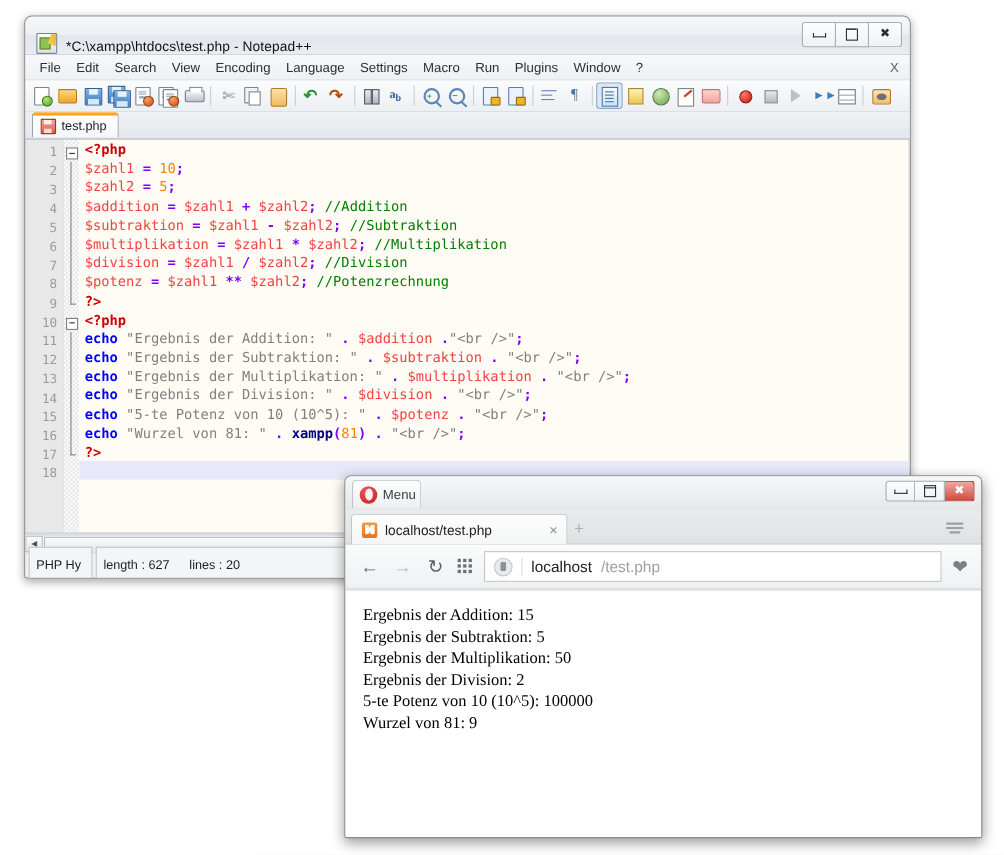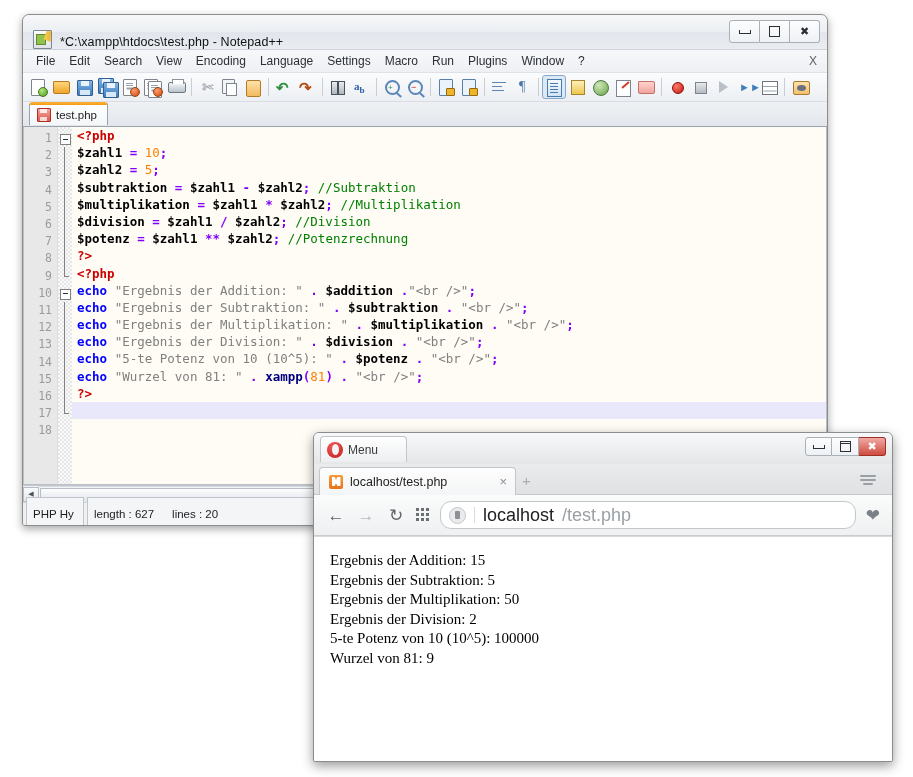--- a/index.html
+++ b/index.html
@@ -153,21 +153,21 @@
   .fline{position:absolute;left:6px;top:0;width:1px;height:17.2px;background:#808080;}
   .fend{position:absolute;left:6px;top:0;width:1px;height:9px;background:#808080;}
   .fend:after{content:"";position:absolute;left:0;top:8px;width:5px;height:1px;background:#808080;}
   .codearea{flex:1 1 auto;position:relative;background:#fffcf5;overflow:hidden;}
   .cline{
     height:17.2px;line-height:17.2px;font-family:"DejaVu Sans Mono",monospace;font-size:12.5px;
     white-space:pre;padding-left:5px;color:#000;
   }
   .cline.cur{background:#e8e8fa;}
   .kw{color:#cc0000;font-weight:bold;}
-  .var{color:#000000;font-weight:bold;}
+  .var{color:#ef4444;font-weight:normal;}
   .num{color:#ff8000;}
   .op{color:#8000ff;font-weight:bold;}
   .cmt{color:#008000;}
   .str{color:#808080;}
   .fn{color:#000080;font-weight:bold;}
   .echo{color:#0000ff;font-weight:bold;}
 
   
   .hsb{height:16px;flex:0 0 16px;background:#f0f0f0;border-top:1px solid #c4c9cf;display:flex;align-items:center;}
   .hsb-btn{width:16px;height:15px;background:linear-gradient(180deg,#fafbfc,#e3e7ec);border:1px solid #b7bdc4;
@@ -187,21 +187,21 @@
   .br{
     position:absolute;left:313px;top:432px;width:578px;height:328px;
     background:#f1f1f1;border:1px solid #8c8c8c;border-radius:6px 6px 2px 2px;
     box-shadow:0 4px 12px rgba(0,0,0,.4);display:flex;flex-direction:column;overflow:hidden;
   }
   .br-top{
     height:31px;flex:0 0 31px;position:relative;display:flex;align-items:flex-start;
     background:linear-gradient(180deg,#f7f8f9 0%,#ebedee 60%,#e4e6e8 100%);
   }
   .opera-menu{
-    margin-left:6px;margin-top:3px;height:25px;display:flex;align-items:center;gap:5px;padding:0 28px 0 6px;
+    margin-left:6px;margin-top:3px;height:25px;display:flex;align-items:center;gap:5px;padding:0 4px 0 6px;
     background:linear-gradient(180deg,#ffffff,#eceef0);border:1px solid #c2c6ca;border-bottom:none;
     border-radius:4px 4px 0 0;font-size:12px;color:#3c3c3c;
   }
   .opera-o{width:16px;height:16px;border-radius:50%;position:relative;flex:0 0 16px;
     background:radial-gradient(circle at 40% 30%,#f25b5b,#c41a1a);}
   .opera-o:after{content:"";position:absolute;left:4.5px;top:2.5px;width:7px;height:11px;border-radius:50%;background:#f4f5f6;}
   .br-wbtns{position:absolute;right:6px;top:4px;display:flex;}
   .bwb{width:27px;height:19px;border:1px solid #a9b0b8;background:linear-gradient(180deg,#fdfdfe,#eef1f4);
     display:flex;align-items:center;justify-content:center;position:relative;box-sizing:border-box;}
   .bwb+.bwb{border-left:none;}
@@ -228,22 +228,22 @@
 
   .br-nav{
     height:40px;flex:0 0 40px;display:flex;align-items:center;gap:10px;padding:0 12px;
     background:linear-gradient(180deg,#fafbfb,#eff0f1);border-bottom:1px solid #c9ccd0;
   }
   .navbtn{font-size:17px;color:#5f6368;width:20px;text-align:center;line-height:1;}
   .navbtn.dim{color:#b4b8bc;}
   .appgrid{width:14px;height:14px;display:grid;grid-template-columns:repeat(3,3px);grid-template-rows:repeat(3,3px);gap:2px;}
   .appgrid i{background:#6b7075;width:3px;height:3px;}
   .urlbar{
-    flex:1;height:26px;background:#fff;border:1px solid #c4c7ca;border-radius:11px;
-    display:flex;align-items:center;padding:0 8px;gap:8px;font-size:18px;
+    flex:1;height:26px;background:#fff;border:1px solid #c4c7ca;border-radius:0;
+    display:flex;align-items:center;padding:0 8px;gap:8px;font-size:14px;
   }
   .secico{width:15px;height:15px;border-radius:50%;background:#e9eaec;border:1px solid #c4c7ca;position:relative;flex:0 0 15px;}
   .secico:after{content:"";position:absolute;left:5px;top:3px;width:5px;height:8px;border-radius:1px;background:#8d9196;}
   .urlsep{width:1px;height:16px;background:#d9dbde;}
   .url-dark{color:#202124;}
   .url-gray{color:#9aa0a6;}
   .heart{font-size:17px;color:#7b8086;}
   .br-page{
     flex:1 1 auto;background:#fff;border-top:1px solid #d8dadd;padding:14px 16px 0 16px;
     font-family:"Liberation Serif","DejaVu Serif",serif;font-size:15px;color:#000;line-height:19.5px;
@@ -490,20 +490,21 @@
           </div>
           <div class="foldrow">
             <span class="fend"></span>
           </div>
           <div class="foldrow"></div>
         </div>
       <div class="codearea" id="codearea">
           <div class="cline"><span class="kw">&lt;?php</span></div>
           <div class="cline"><span class="var">$zahl1</span><span class="op"> = </span><span class="num">10</span><span class="op">;</span></div>
           <div class="cline"><span class="var">$zahl2</span><span class="op"> = </span><span class="num">5</span><span class="op">;</span></div>
+          <div class="cline"><span class="var">$addition</span><span class="op"> = </span><span class="var">$zahl1</span><span class="op"> + </span><span class="var">$zahl2</span><span class="op">; </span><span class="cmt">//Addition</span></div>
           <div class="cline"><span class="var">$subtraktion</span><span class="op"> = </span><span class="var">$zahl1</span><span class="op"> - </span><span class="var">$zahl2</span><span class="op">; </span><span class="cmt">//Subtraktion</span></div>
           <div class="cline"><span class="var">$multiplikation</span><span class="op"> = </span><span class="var">$zahl1</span><span class="op"> * </span><span class="var">$zahl2</span><span class="op">; </span><span class="cmt">//Multiplikation</span></div>
           <div class="cline"><span class="var">$division</span><span class="op"> = </span><span class="var">$zahl1</span><span class="op"> / </span><span class="var">$zahl2</span><span class="op">; </span><span class="cmt">//Division</span></div>
           <div class="cline"><span class="var">$potenz</span><span class="op"> = </span><span class="var">$zahl1</span><span class="op"> ** </span><span class="var">$zahl2</span><span class="op">; </span><span class="cmt">//Potenzrechnung</span></div>
           <div class="cline"><span class="kw">?&gt;</span></div>
           <div class="cline"><span class="kw">&lt;?php</span></div>
           <div class="cline"><span class="echo">echo</span> <span class="str">"Ergebnis der Addition: "</span><span class="op"> . </span><span class="var">$addition</span><span class="op"> .</span><span class="str">"&lt;br /&gt;"</span><span class="op">;</span></div>
           <div class="cline"><span class="echo">echo</span> <span class="str">"Ergebnis der Subtraktion: "</span><span class="op"> . </span><span class="var">$subtraktion</span><span class="op"> . </span><span class="str">"&lt;br /&gt;"</span><span class="op">;</span></div>
           <div class="cline"><span class="echo">echo</span> <span class="str">"Ergebnis der Multiplikation: "</span><span class="op"> . </span><span class="var">$multiplikation</span><span class="op"> . </span><span class="str">"&lt;br /&gt;"</span><span class="op">;</span></div>
           <div class="cline"><span class="echo">echo</span> <span class="str">"Ergebnis der Division: "</span><span class="op"> . </span><span class="var">$division</span><span class="op"> . </span><span class="str">"&lt;br /&gt;"</span><span class="op">;</span></div>

